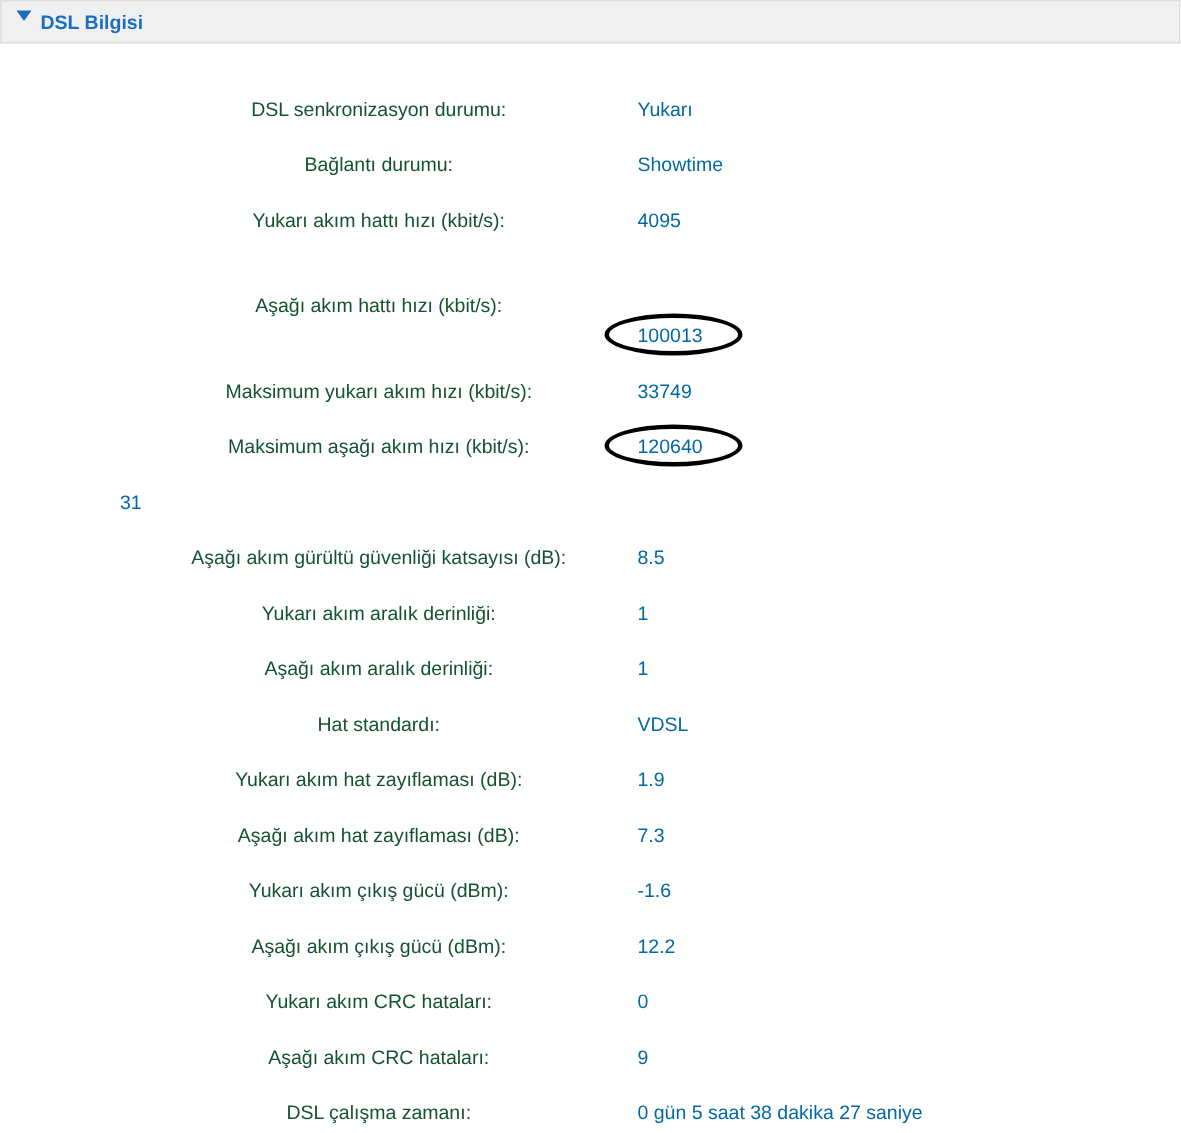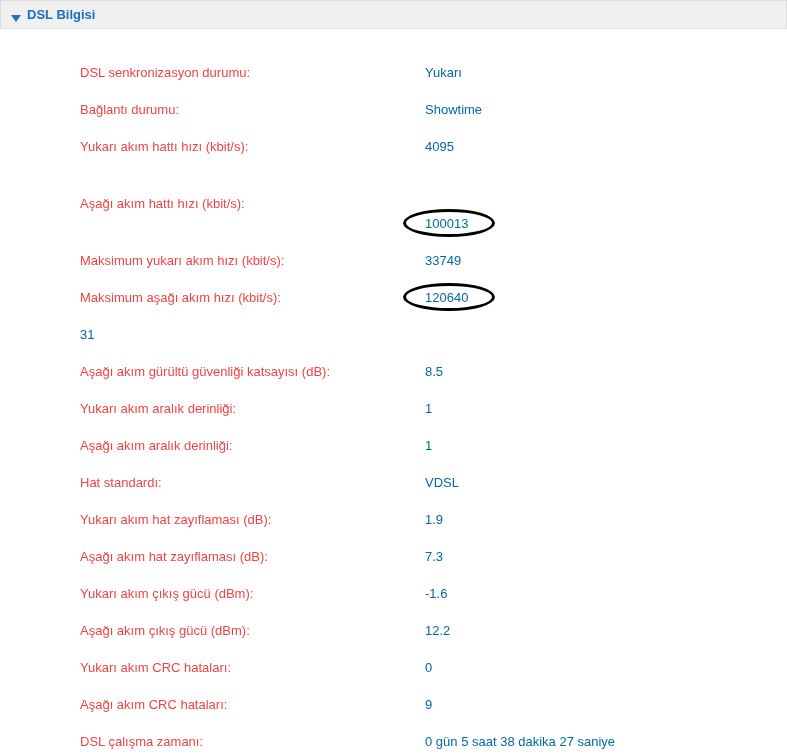--- a/index.html
+++ b/index.html
@@ -11,21 +11,21 @@
       width: 787px;
     }
     .panel {
       margin: 0;
     }
     .panel-header {
       background: #f0f0f0;
       border: 1px solid #ddd;
       padding: 6px 10px;
       display: flex;
-      align-items: flex-end;
+      align-items: flex-start;
       gap: 4px;
     }
     .panel-header .triangle {
       width: 0;
       height: 0;
       border-left: 5px solid transparent;
       border-right: 5px solid transparent;
       border-top: 7px solid #1b6ec2;
       margin-right: 2px;
     }
@@ -38,21 +38,22 @@
       padding: 25px 0 20px 80px;
       position: relative;
     }
     .row {
       display: flex;
       padding: 11px 0;
       align-items: center;
     }
     .label {
       width: 345px;
-      color: #ef4444;
+      color: #14532d;
+      text-align: center;
     }
     .value {
       color: #0369a1;
       position: relative;
     }
     .circle-annot {
       position: absolute;
       border: 3px solid #000;
       border-radius: 50% / 50%;
       pointer-events: none;

